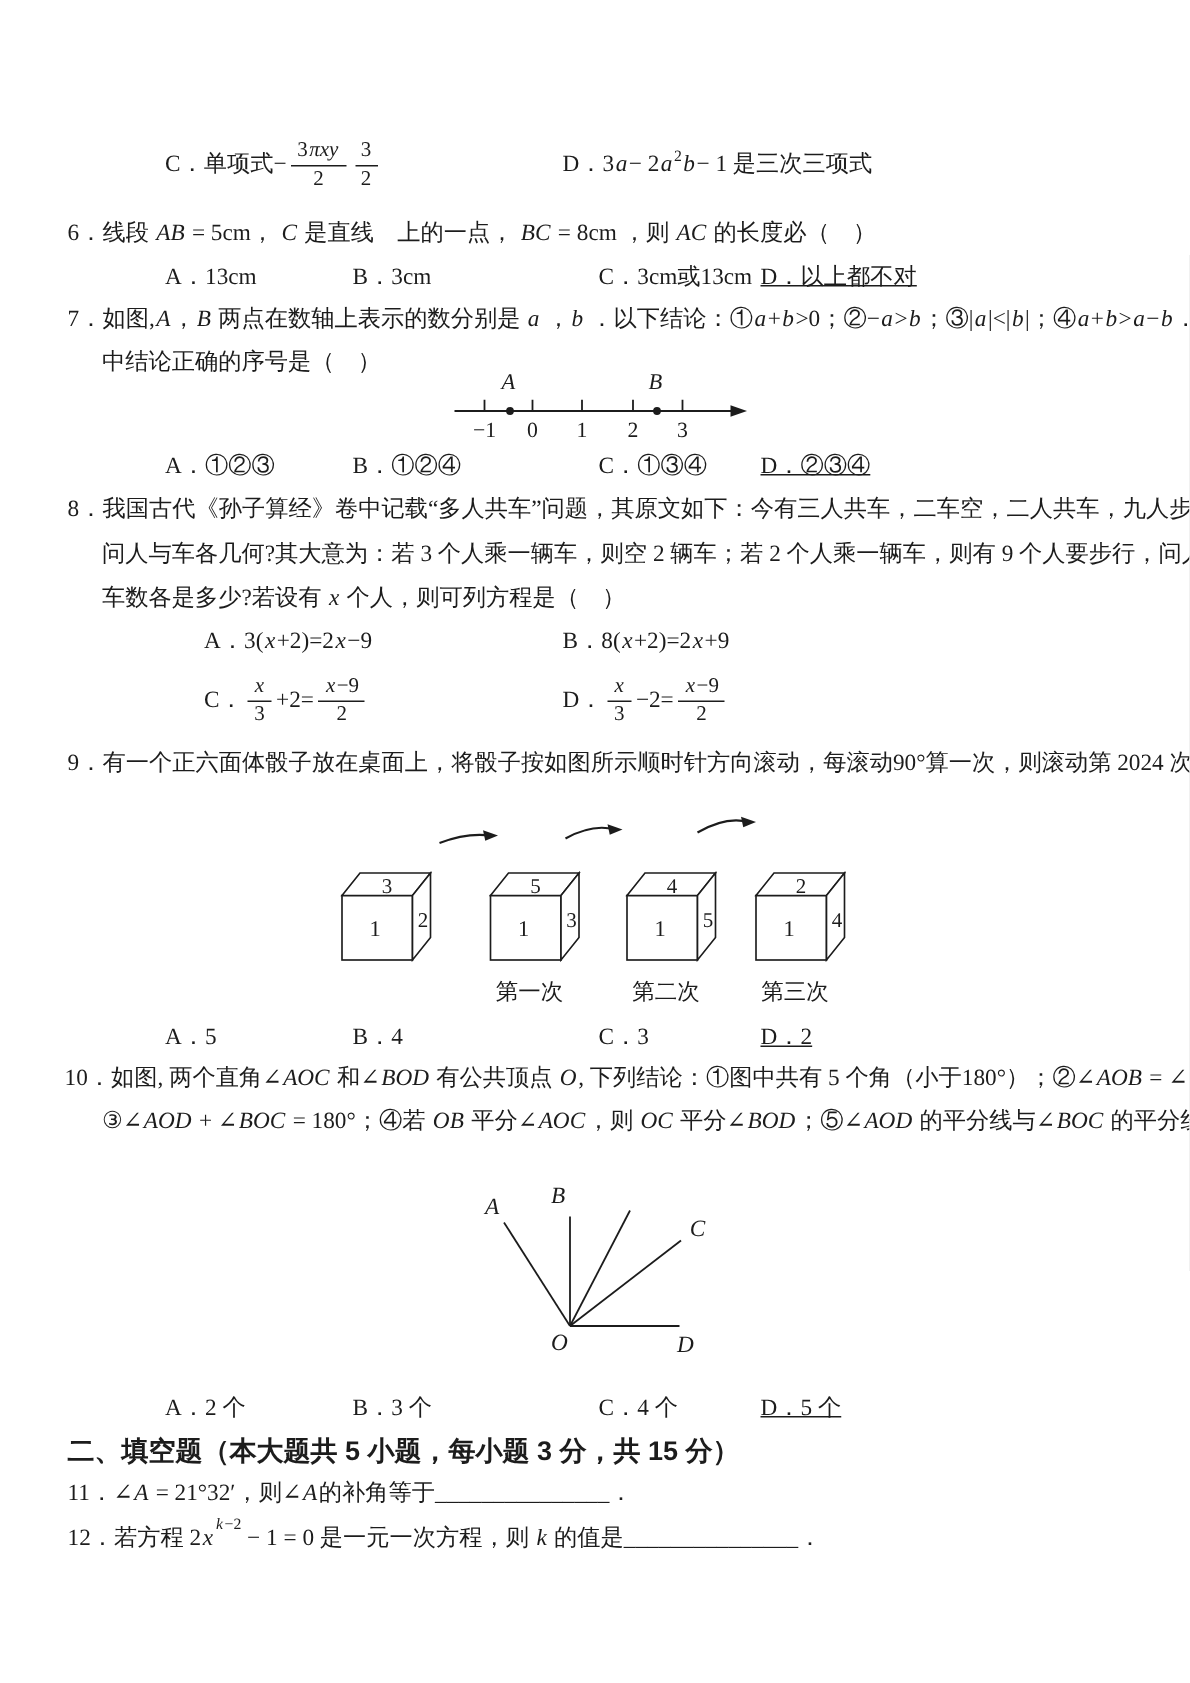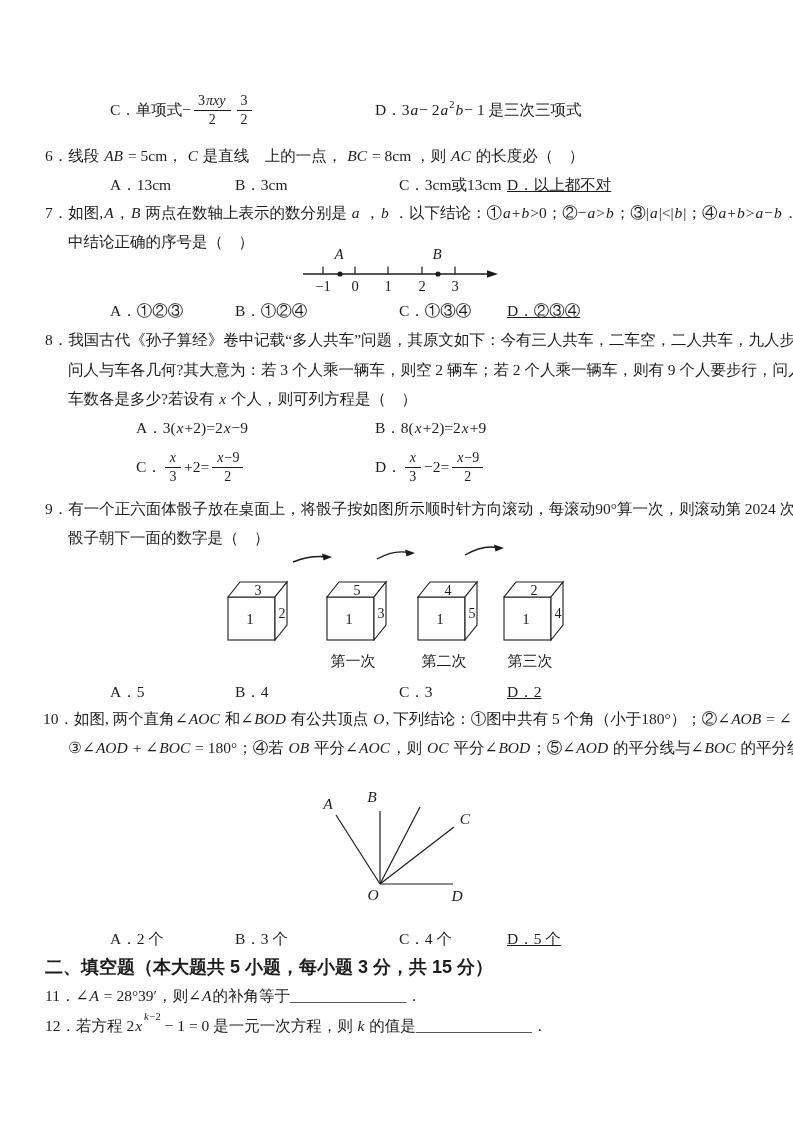--- a/index.html
+++ b/index.html
@@ -144,21 +144,20 @@
         </span>
         <span class="t">−2=</span>
         <span class="frac">
           <span class="fnum"><span class="v">x</span><span class="t">−9</span></span>
           <span class="fden"><span class="t">2</span></span>
         </span>
       </span>
   </div>
 
   <div class="row" style="top:498px;"><span class="t">9．有一个正六面体骰子放在桌面上，将骰子按如图所示顺时针方向滚动，每滚动90°算一次，则滚动第 2024 次后，</span></div>
-  <div class="row cont" style="top:527px;"><span class="t">骰子朝下一面的数字是（　）</span></div>
 
   <svg class="fig" style="left:205px;top:540px;" width="380" height="138" viewBox="0 0 380 138">
 
     <path d="M88,22 Q106,15 122,17" fill="none" stroke="#1c1c1c" stroke-width="1.4"></path>
     <polygon points="127,17 117,13.5 118.5,20.5" fill="#1c1c1c"></polygon>
     <path d="M172,19 Q190,9 205,13" fill="none" stroke="#1c1c1c" stroke-width="1.4"></path>
     <polygon points="210,13 200,9.5 201.5,16.5" fill="#1c1c1c"></polygon>
     <path d="M260,15 Q279,4 294,8" fill="none" stroke="#1c1c1c" stroke-width="1.4"></path>
     <polygon points="299,8 289,4.5 290.5,11.5" fill="#1c1c1c"></polygon>
 
@@ -243,16 +242,16 @@
     <span class="opt oC">
         <span class="t">C．4 个</span>
       </span>
     <span class="opt oD">
         <span class="t">D．5 个</span>
       </span>
   </div>
 
   <div class="row sec-h" style="top:956px;">二、填空题（本大题共 5 小题，每小题 3 分，共 15 分）</div>
 
-  <div class="row" style="top:985px;"><span class="t">11．∠</span><span class="v">A</span><span class="t"> = 28°39′，则∠</span><span class="v">A</span><span class="t">的补角等于</span><span class="t">_______________</span><span class="t">．</span></div>
+  <div class="row" style="top:985px;"><span class="t">11．∠</span><span class="v">A</span><span class="t"> = 21°32′，则∠</span><span class="v">A</span><span class="t">的补角等于</span><span class="t">_______________</span><span class="t">．</span></div>
   <div class="row" style="top:1015px;text-align:right;"><span class="t">12．若方程 2</span><span class="v">x</span><sup class="sp"><span class="v">k</span><span class="t">−2</span></sup><span class="t"> − 1 = 0 是一元一次方程，则 </span><span class="v">k</span><span class="t"> 的值是</span><span class="t">_______________</span><span class="t">．</span></div>
 
 </div>
 
 </body></html>

